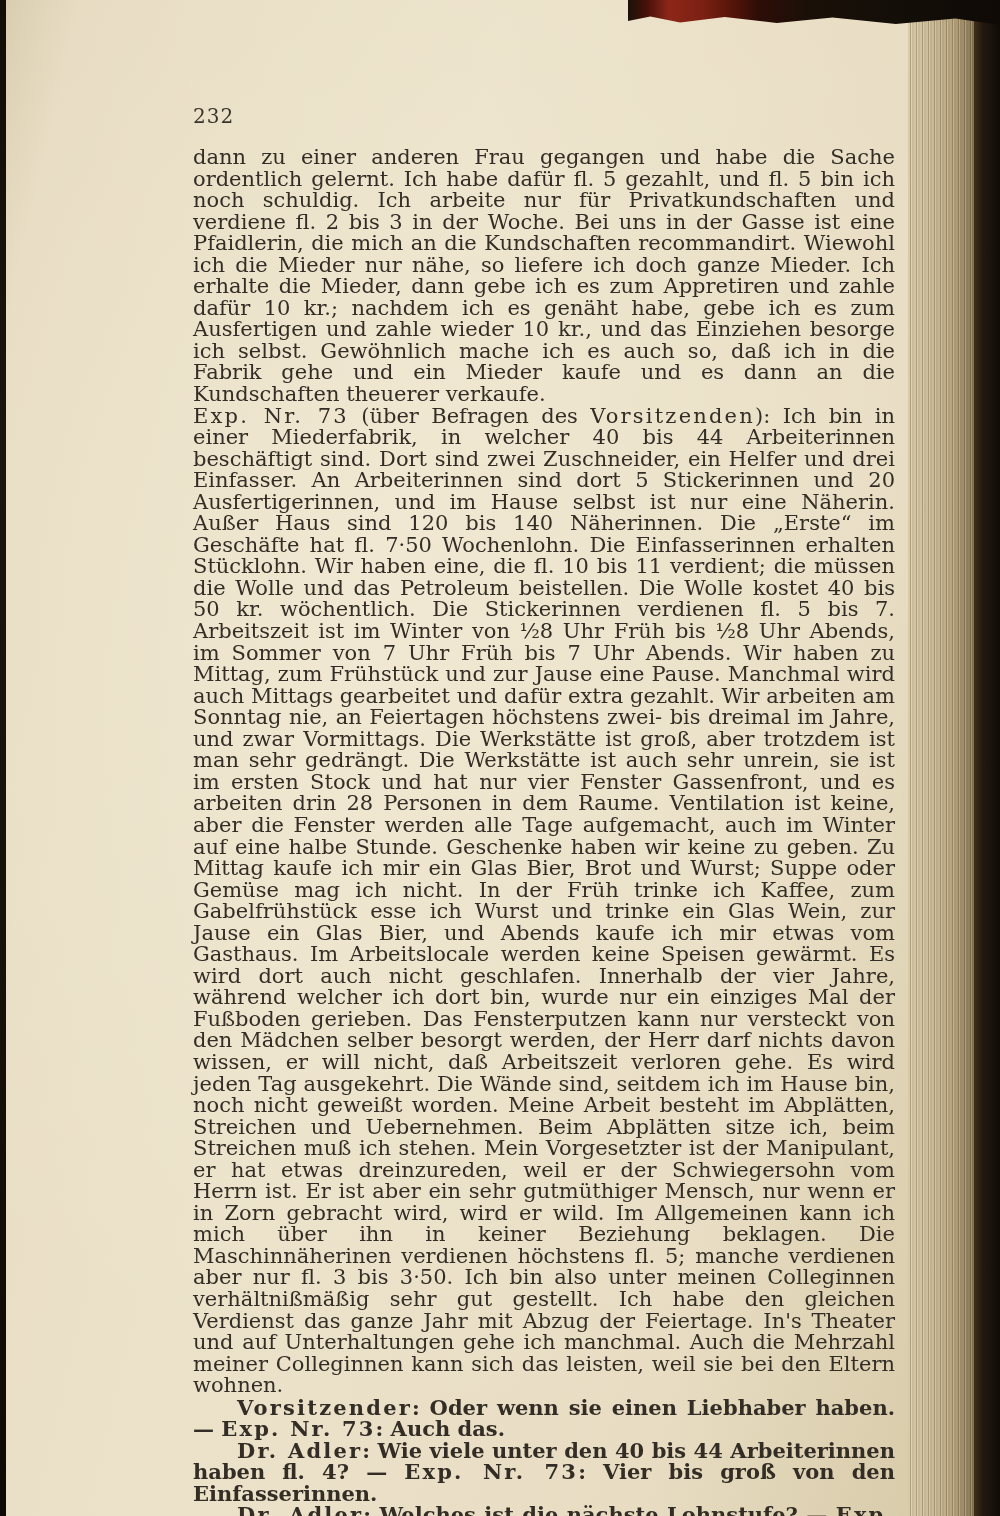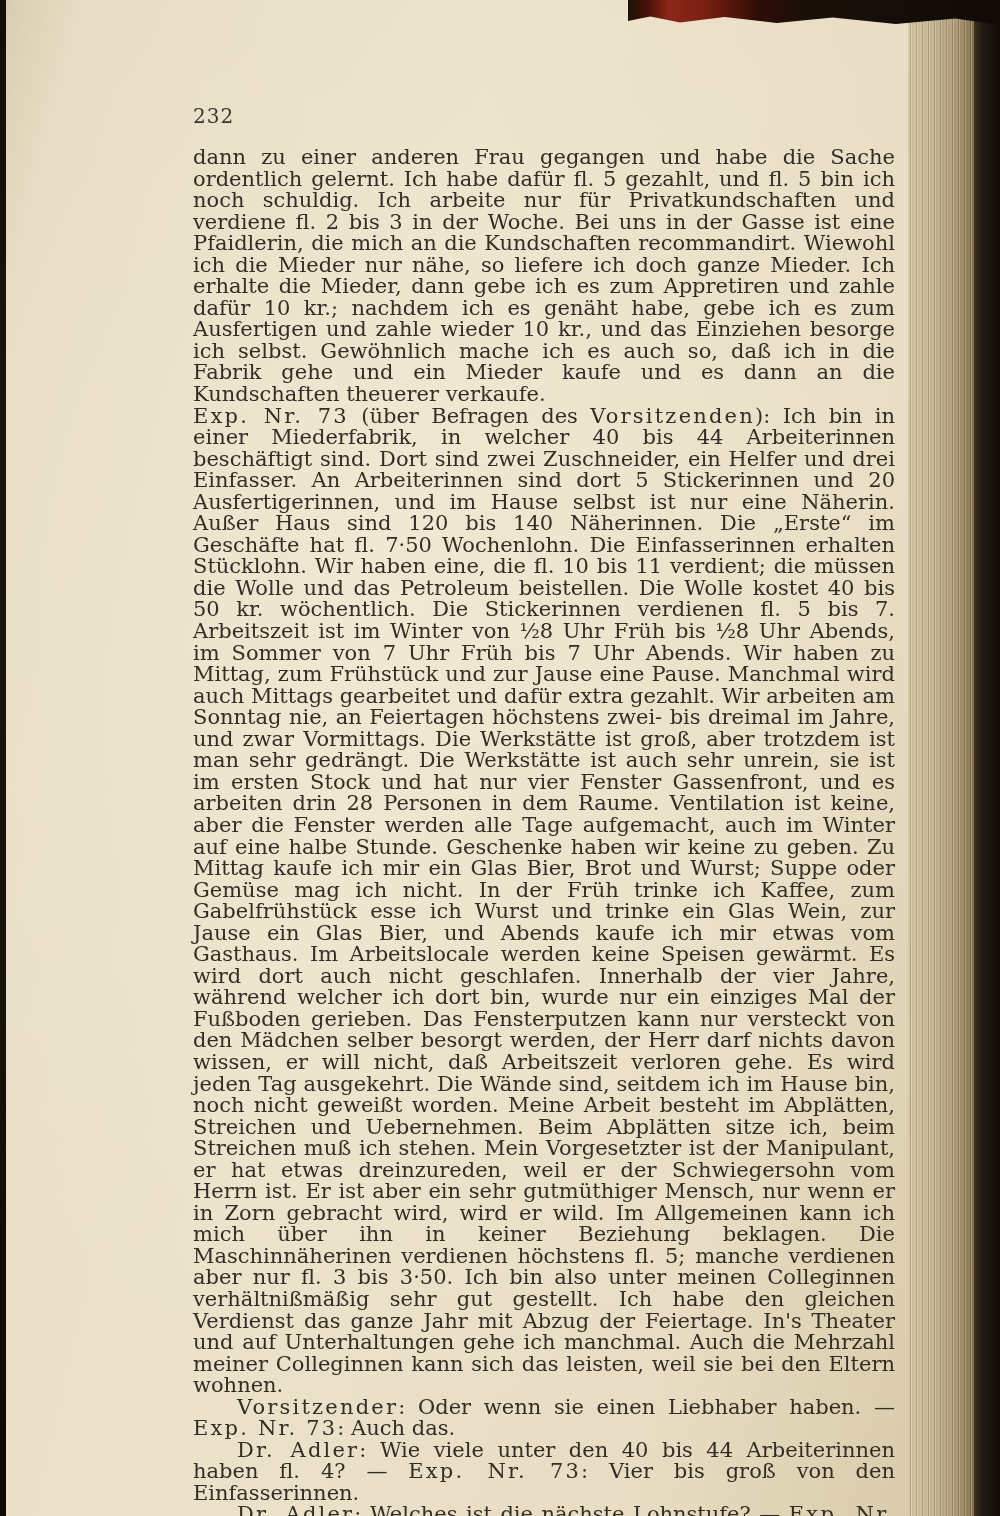--- a/index.html
+++ b/index.html
@@ -58,21 +58,21 @@
     font-size:20px; color:#3a342b; letter-spacing:1px;
   }
   .text-block {
     position:absolute; left:187px; top:147px; width:702px;
     color:#332d25;
     font-size:21px; line-height:21.55px;
     text-align:justify;
     text-rendering:optimizeLegibility;
   }
   .para { text-align:justify; }
-  .para.indent { text-indent:44px; }
+  .para.indent { text-indent:44px;font-weight:bold; }
   .sperr { letter-spacing:2.2px; }
 </style>
 </head>
 <body>
 
 <div class="scan">
   <div class="page">
     <div class="page-number">232</div>
     <div class="text-block" id="text-block">
         <p class="para"><span>dann zu einer anderen Frau gegangen und habe die Sache ordentlich gelernt. Ich habe dafür fl. 5 gezahlt, und fl. 5 bin ich noch schuldig. Ich arbeite nur für Privatkundschaften und verdiene fl. 2 bis 3 in der Woche. Bei uns in der Gasse ist eine Pfaidlerin, die mich an die Kundschaften recommandirt. Wiewohl ich die Mieder nur nähe, so liefere ich doch ganze Mieder. Ich erhalte die Mieder, dann gebe ich es zum Appretiren und zahle dafür 10 kr.; nachdem ich es genäht habe, gebe ich es zum Ausfertigen und zahle wieder 10 kr., und das Einziehen besorge ich selbst. Gewöhnlich mache ich es auch so, daß ich in die Fabrik gehe und ein Mieder kaufe und es dann an die Kundschaften theuerer verkaufe.</span></p>

